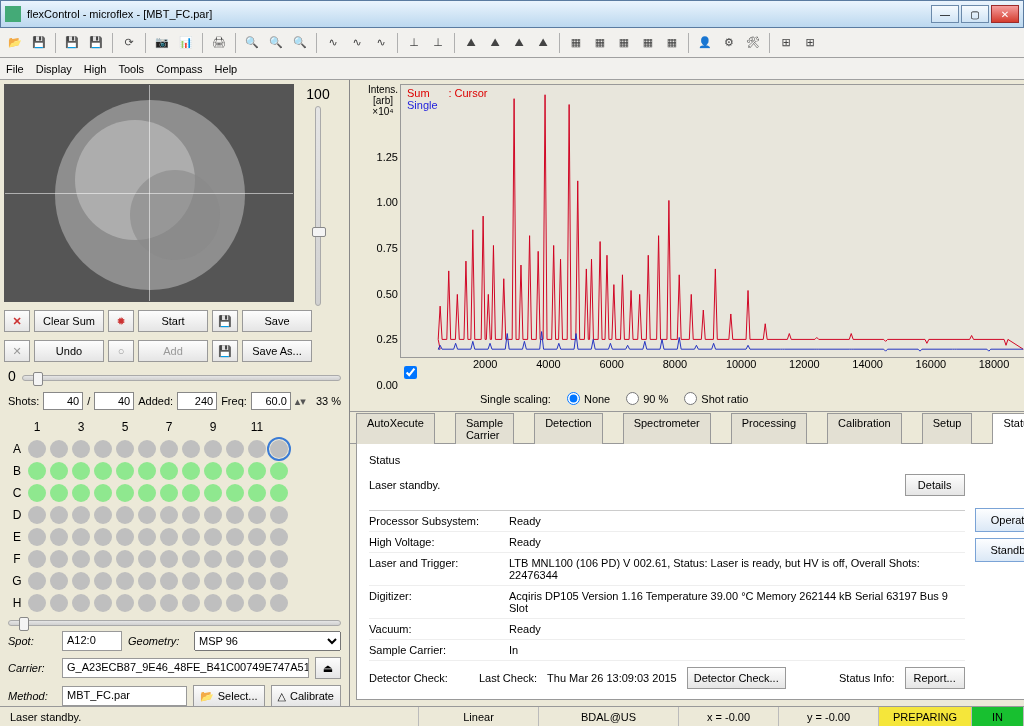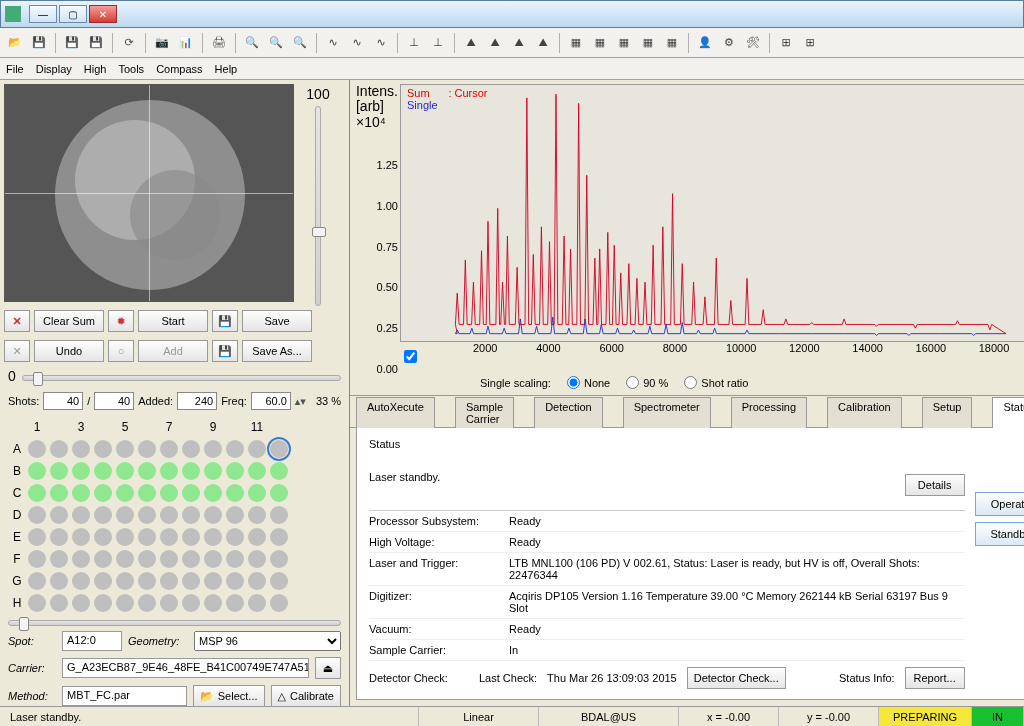--- a/index.html
+++ b/index.html
@@ -62,21 +62,21 @@
 
 .info-row { display:flex; align-items:center; gap:6px; padding: 3px 8px; }
 .info-row label { width: 48px; font-style: italic; }
 .info-row .val { flex:1; border:1px solid #999; background:#fff; height:20px; padding:2px 4px; overflow:hidden; white-space:nowrap; }
 .info-row select { flex:1; height:20px; }
 
 
 .right { flex:1; display:flex; flex-direction:column; background:#ece9d8; }
 .spectrum-area { height: 340px; display:flex; border-bottom:1px solid #999; background:#ece9d8; }
 .yaxis { width:50px; display:flex; flex-direction:column; justify-content:space-between; align-items:flex-end; padding:4px 2px 20px 0; font-size:10px; }
-.yaxis .unit { font-size:14px; text-align:left; line-height:1.1; }
+.yaxis .unit { font-size:10px; text-align:center; line-height:1.1; }
 .plot { flex:1; position:relative; background:#e8e6dc; border:1px solid #999; margin:4px 4px 0 0;padding-left:25px; }
 .plot .legend { position:absolute; top:2px; left:6px; font-size:10px; }
 .legend .sum { color:#d00; }
 .legend .single { color:#22d;text-align:center; }
 .legend .cursor { color:#d00; margin-left:16px; }
 .xaxis { height:28px; display:flex; align-items:flex-start; padding-left:54px; gap:0; font-size:10px; }
 .xaxis .tick { flex:1; text-align:left; }
 .xaxis-row { display:flex; align-items:center; padding: 0 6px 2px 4px; }
 .xaxis-row input[type=checkbox]{ margin-right:2px; }
 
@@ -109,20 +109,21 @@
 .sb-prep { background:#f5e63a; color:#000; padding:0 14px; }
 .sb-in { background:#18c030; color:#000; padding:0 20px; }
 
 svg.spec { position:absolute; inset:0; width:100%; height:100%; }
 </style>
 </head>
 <body>
 
 <div class="titlebar">
   <span class="icon"></span>
+  <span class="title">flexControl - microflex - [MBT_FC.par]</span>
   <span class="winbtn">—</span>
   <span class="winbtn">▢</span>
   <span class="winbtn close">✕</span>
 </div>
 
 <div class="toolbar">
   <span class="tbtn">📂</span>
   <span class="tbtn">💾</span>
   <span class="tsep"></span>
   <span class="tbtn">💾</span>
@@ -459,21 +460,21 @@
       <div class="tab">Calibration</div>
       <div class="tab">Setup</div>
       <div class="tab active">Status</div>
     </div>
 
     <div class="tab-content">
       <div class="status-left">
         <div class="status-hdr">Status</div>
         <div class="status-row1">
           <span class="msg">Laser standby.</span>
-          <span class="btn" style="min-width:60px;margin-top:16px;">Details</span>
+          <span class="btn" style="min-width:60px;">Details</span>
         </div>
         <div class="status-table">
           <div class="srow">
               <span class="k">Processor Subsystem:</span>
               <span class="v">Ready</span>
             </div>
           <div class="srow">
               <span class="k">High Voltage:</span>
               <span class="v">Ready</span>
             </div>

